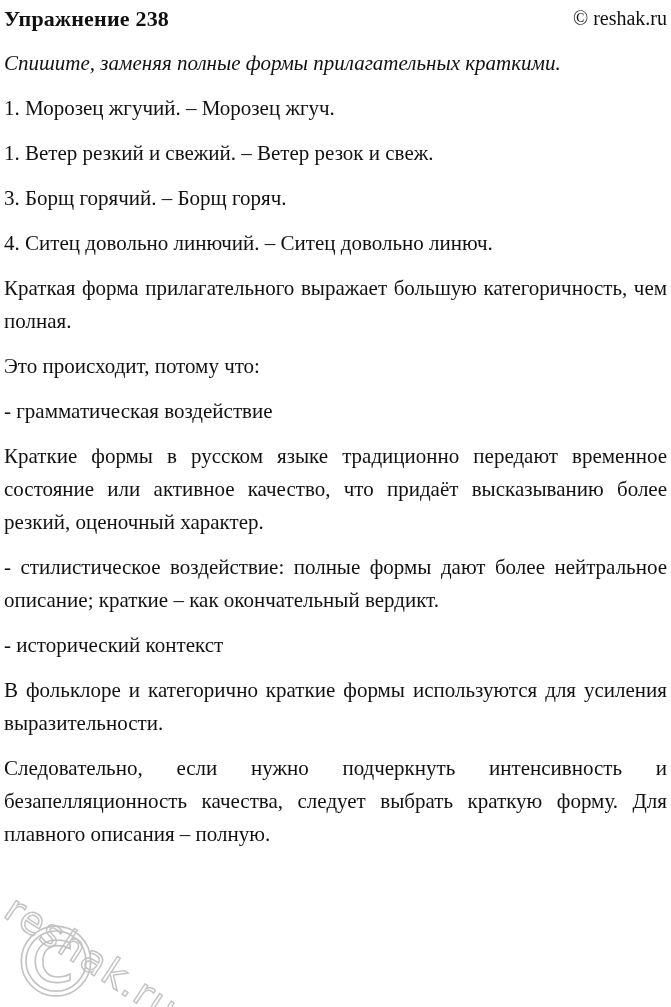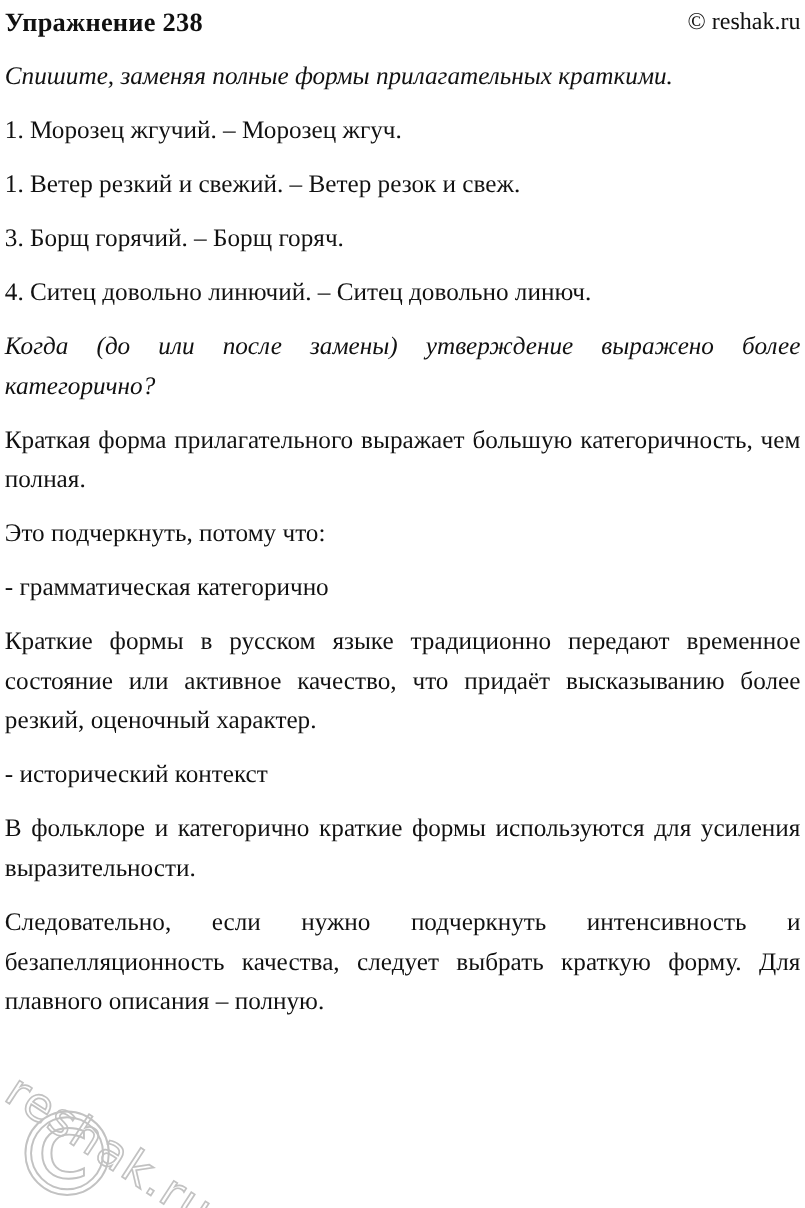--- a/index.html
+++ b/index.html
@@ -62,26 +62,26 @@
     <span class="copyright">© reshak.ru</span>
   </div>
 
   <p class="para italic">Спишите, заменяя полные формы прилагательных краткими.</p>
 
   <p class="para">1. Морозец жгучий. – Морозец жгуч.</p>
   <p class="para">1. Ветер резкий и свежий. – Ветер резок и свеж.</p>
   <p class="para">3. Борщ горячий. – Борщ горяч.</p>
   <p class="para">4. Ситец довольно линючий. – Ситец довольно линюч.</p>
 
-  <p class="para italic">Когда (до или после замены) утверждение выражено более категорично?</p>
 
   <p class="para">Краткая форма прилагательного выражает большую категоричность, чем полная.</p>
-  <p class="para">Это подчеркнуть, потому что:</p>
-  <p class="para">- грамматическая категорично</p>
+  <p class="para">Это происходит, потому что:</p>
+  <p class="para">- грамматическая воздействие</p>
   <p class="para">Краткие формы в русском языке традиционно передают временное состояние или активное качество, что придаёт высказыванию более резкий, оценочный характер.</p>
+  <p class="para">- стилистическое воздействие: полные формы дают более нейтральное описание; краткие – как окончательный вердикт.</p>
   <p class="para">- исторический контекст</p>
   <p class="para">В фольклоре и категорично краткие формы используются для усиления выразительности.</p>
   <p class="para">Следовательно, если нужно подчеркнуть интенсивность и безапелляционность качества, следует выбрать краткую форму. Для плавного описания – полную.</p>
 
 </div>
 
 <svg class="watermark" width="230" height="129" viewBox="0 0 230 129" aria-hidden="true">
   <text x="8" y="118" font-size="96" font-family="DejaVu Sans, sans-serif" fill="none" stroke="#c2c2c2" stroke-width="1.6">©</text>
   <text x="2" y="38" font-size="38" letter-spacing="2" font-family="DejaVu Sans, sans-serif" fill="none" stroke="#c2c2c2" stroke-width="1.4" transform="rotate(33 2 38)">reshak.ru</text>
 </svg>

